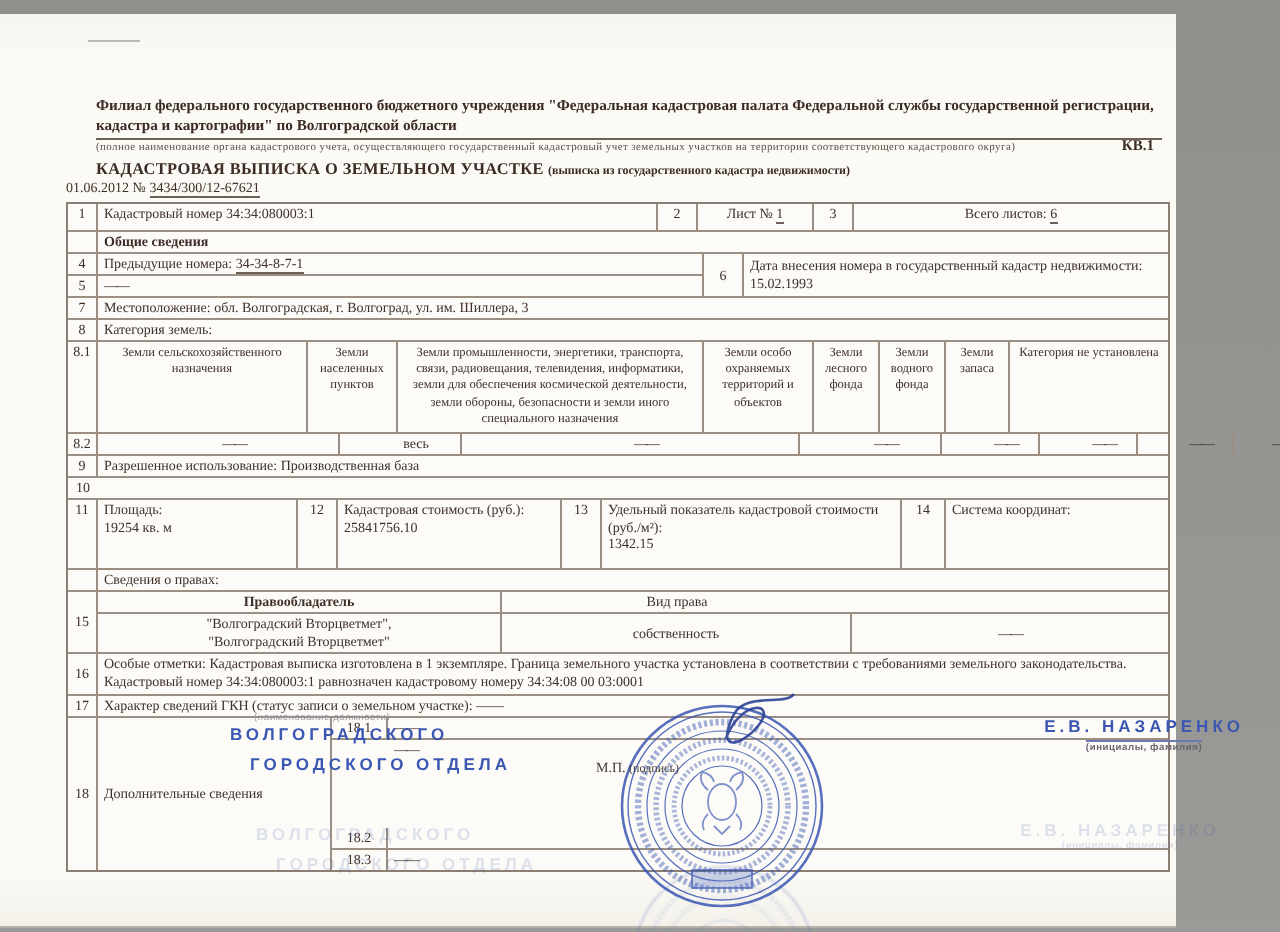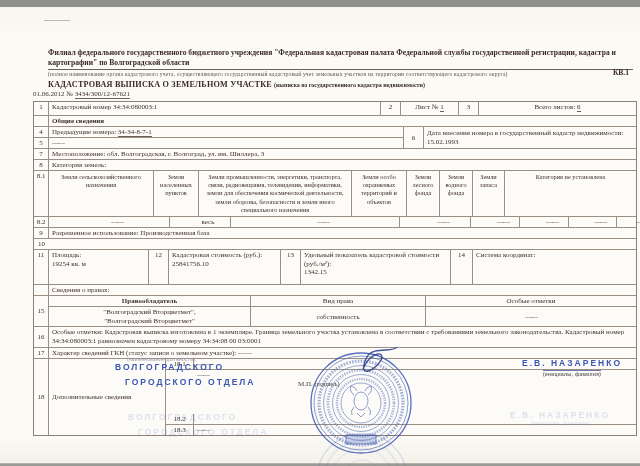--- a/index.html
+++ b/index.html
@@ -2,21 +2,21 @@
 <html><head>
 <meta charset="utf-8">
 <style>
   html,body{margin:0;padding:0;}
   body{
     width:640px;height:466px;overflow:hidden;
     background:linear-gradient(180deg,#8f8f8b 0%,#9a9a96 100%);
     font-family:"Liberation Serif", serif;
     -webkit-font-smoothing:antialiased;
   }
-  .scan{position:relative;width:640px;height:466px;}
+  .scan{position:relative;width:588px;height:466px;}
   .paper{
     position:absolute;left:0;top:7px;right:0;bottom:2px;
     background:linear-gradient(180deg,#f6f5f0 0%,#fbfaf5 6%,#fbfaf5 94%,#f3f1ea 100%);
     border-bottom:1px solid #b7b1a6;
   }
   .scratch{position:absolute;left:44px;top:20px;width:26px;height:1px;background:#b9b9b6;}
   .content{position:absolute;left:33px;top:48px;right:3px;}
 
   
   .org{
@@ -200,21 +200,20 @@
         <div class="cell num"></div>
         <div class="cell grow">Сведения о правах:</div>
       </div>
 
       <div class="row" style="min-height:27px;">
         <div class="cell num" style="display:flex;align-items:center;justify-content:center;">15</div>
         <div class="vstack grow">
           <div class="srow">
             <div class="cell cc" style="flex:0 0 202px;font-weight:bold;">Правообладатель</div>
             <div class="cell cc" style="flex:0 0 175px;">Вид права</div>
-            <div class="cell cc grow" style="border-right:none;">Особые отметки</div>
           </div>
           <div class="srow">
             <div class="cell cc small-lh" style="flex:0 0 202px;">
               <div>"Волгоградский Вторцветмет",</div>
               <div>"Волгоградский Вторцветмет"</div>
             </div>
             <div class="cell cc" style="flex:0 0 175px;display:flex;align-items:center;justify-content:center;">собственность</div>
             <div class="cell cc dash grow" style="border-right:none;display:flex;align-items:center;justify-content:center;">——</div>
           </div>
         </div>

